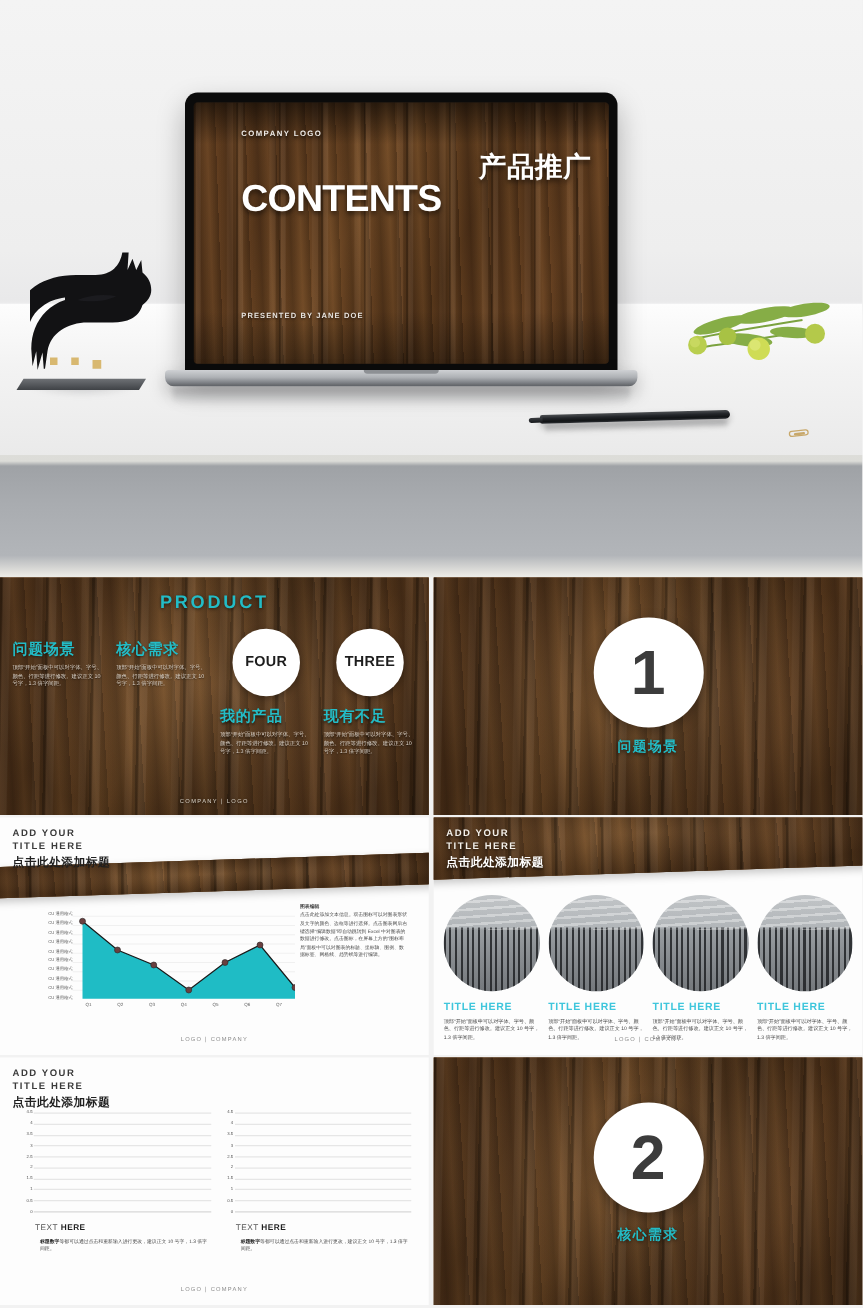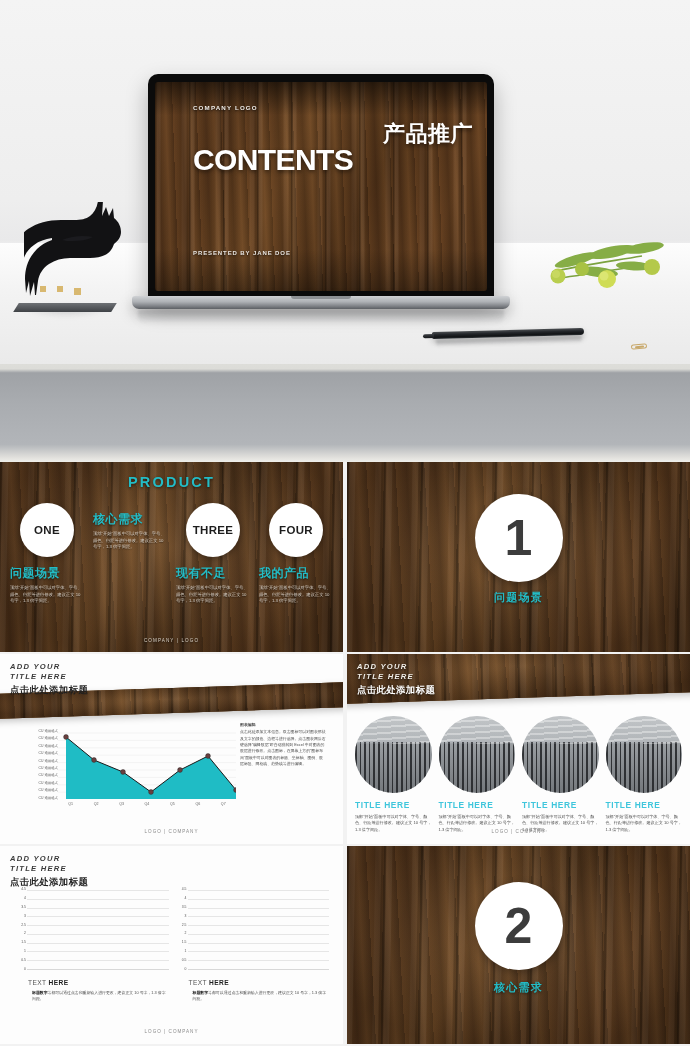--- a/index.html
+++ b/index.html
@@ -207,21 +207,21 @@
     text-shadow: 0 1px 3px rgba(0,0,0,.6);
   }
   .sec-circle.lower { top: 36px; }
   .sec-label.lower { top: 134px; }
 
   
   .white { background: #fdfdfd; }
   .hdr { position:absolute; z-index: 4; left: 10px; top: 8px; }
   .hdr .en {
     font-size: 7.6px; font-weight: 800; letter-spacing: 1.25px; color: #3a3a3a;
-    line-height: 1.35; width: 78px; font-style: italic;
+    line-height: 1.35; width: 78px;
   }
   .hdr .cn { margin-top: 1px; font-size: 9.4px; font-weight: 800; color: #1f1f1f; letter-spacing: .4px; }
   .hdr.light .en { color:#f2efe9; text-shadow: 0 1px 2px rgba(0,0,0,.55); }
   .hdr.light .cn { color:#ffffff; text-shadow: 0 1px 2px rgba(0,0,0,.55); }
 
   .wood-strip {
     position:absolute; left:-14px; right:-14px; top: 34px; height: 25px;
     transform: rotate(-1.9deg); z-index: 2;
     box-shadow: 0 3px 7px rgba(0,0,0,.22);
   }
@@ -358,42 +358,39 @@
 </div>
 
 <div class="band"></div>
 
 <div class="grid">
 
   <div class="slide wood">
     <div class="contents-title">PRODUCT</div>
     <div class="cols">
       <div class="col">
-        <div class="circle">
-          <span>ONE</span>
-        </div>
         <div class="col-h">问题场景</div>
         <div class="col-p">顶部“开始”面板中可以对字体、字号、颜色、行距等进行修改。建议正文 10 号字，1.3 倍字间距。</div>
       </div>
       <div class="col">
         <div class="col-h">核心需求</div>
         <div class="col-p">顶部“开始”面板中可以对字体、字号、颜色、行距等进行修改。建议正文 10 号字，1.3 倍字间距。</div>
       </div>
       <div class="col">
         <div class="circle">
-          <span>THREE</span>
-        </div>
-        <div class="col-h">现有不足</div>
+          <span>FOUR</span>
+        </div>
+        <div class="col-h">我的产品</div>
         <div class="col-p">顶部“开始”面板中可以对字体、字号、颜色、行距等进行修改。建议正文 10 号字，1.3 倍字间距。</div>
       </div>
       <div class="col">
         <div class="circle">
-          <span>FOUR</span>
-        </div>
-        <div class="col-h">我的产品</div>
+          <span>THREE</span>
+        </div>
+        <div class="col-h">现有不足</div>
         <div class="col-p">顶部“开始”面板中可以对字体、字号、颜色、行距等进行修改。建议正文 10 号字，1.3 倍字间距。</div>
       </div>
     </div>
     <div class="slide-foot">COMPANY | LOGO</div>
   </div>
 
   <div class="slide wood">
     <div class="sec-circle">
       <span>1</span>
     </div>

